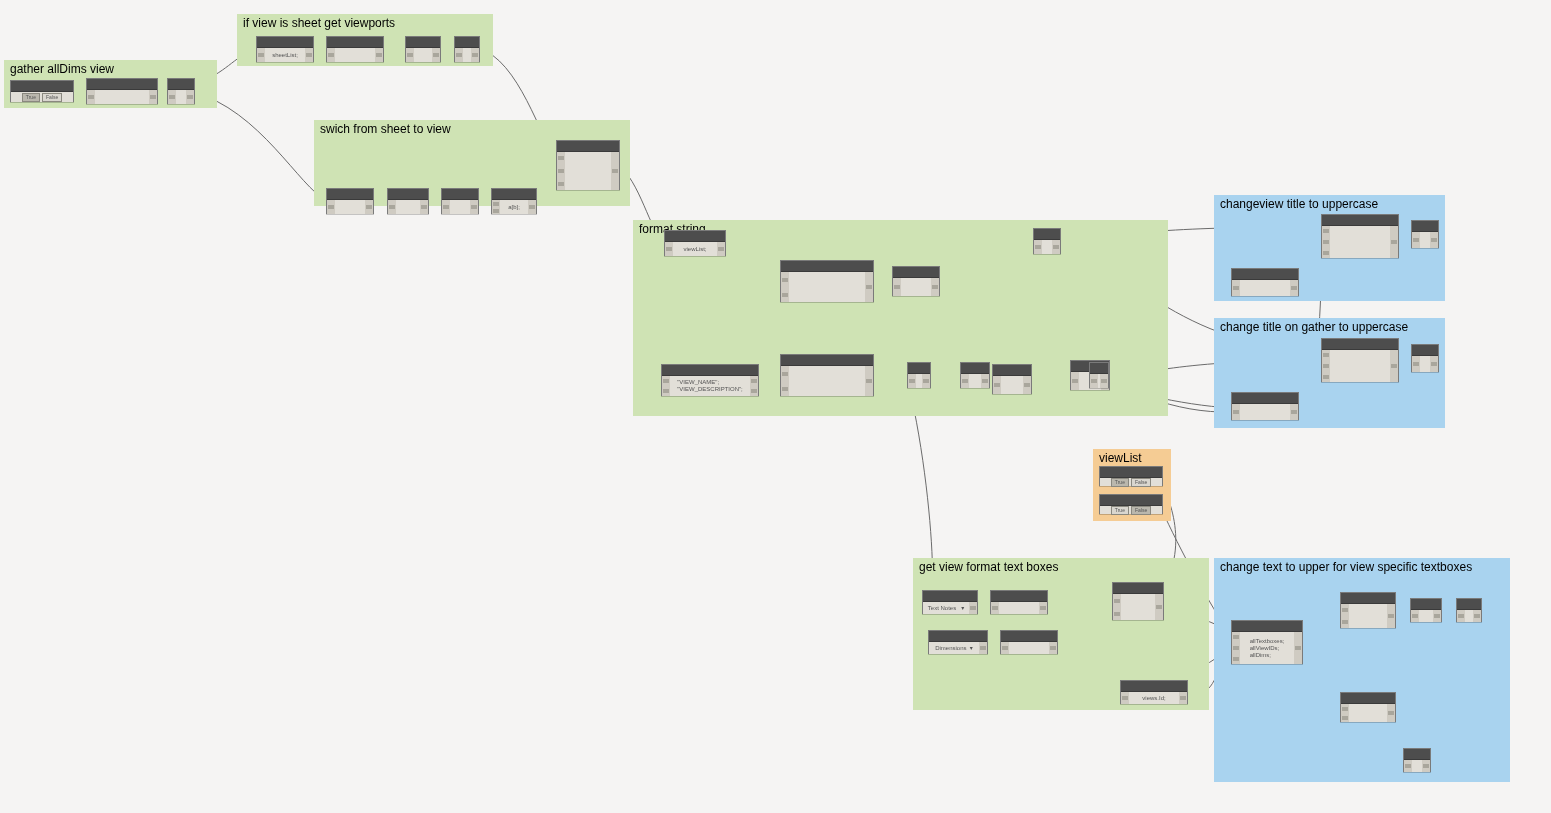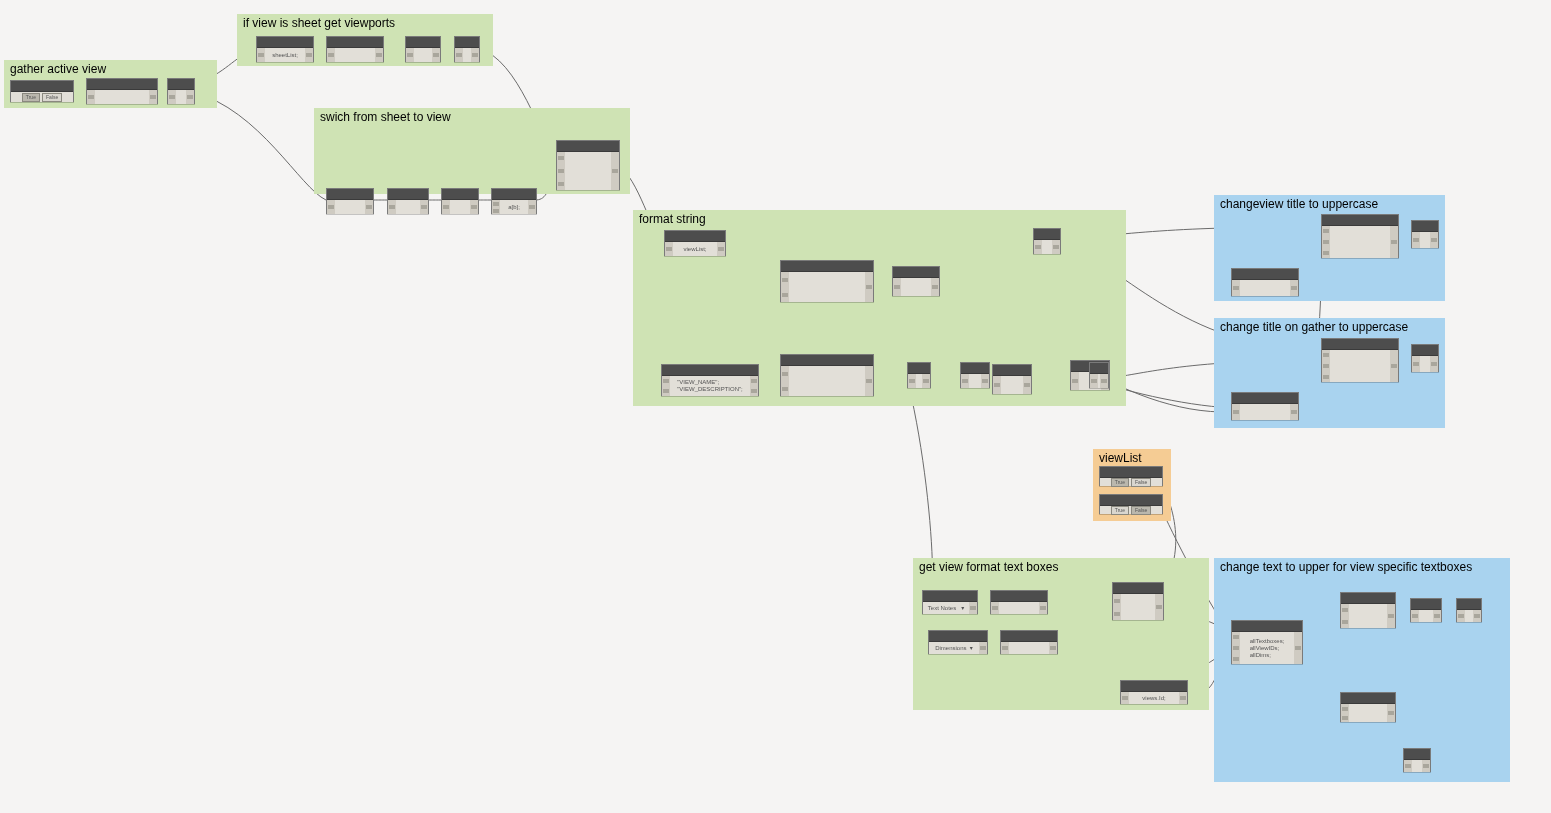--- a/index.html
+++ b/index.html
@@ -75,21 +75,21 @@
     <path d="M1440,610 C1448,610 1448,610 1456,610"></path>
     <path d="M1300,642 C1340,660 1350,700 1340,705"></path>
     <path d="M1394,707 C1430,720 1450,755 1415,758"></path>
     <path d="M1161,482 C1175,510 1190,560 1150,608 C1140,620 1135,620 1120,608"></path>
     <path d="M1161,508 C1180,550 1210,605 1231,636"></path>
     <path d="M872,292 C920,350 940,580 930,600"></path>
   </g>
 </svg>
 
 <div class="group g-green" style="left:4px;top:60px;width:213px;height:48px">
-  <div class="label">gather active view</div>
+  <div class="label">gather allDims view</div>
 </div>
 <div class="node btnpair" style="left:10px;top:80px;width:62px;height:20px">
   <div class="titlebar"></div>
   <div class="body" style="height:10px">
     <div class="center">
       <span class="btn-radio sel">True</span>
       <span class="btn-radio">False</span>
     </div>
   </div>
 </div>
@@ -165,21 +165,21 @@
         <div class="ports">
           <span></span>
         </div>
         <div class="center"></div>
         <div class="ports">
           <span></span>
         </div>
       </div>
 </div>
 
-<div class="group g-green" style="left:314px;top:108px;width:316px;height:86px">
+<div class="group g-green" style="left:314px;top:120px;width:316px;height:86px">
   <div class="label">swich from sheet to view</div>
 </div>
 <div class="node" style="left:326px;top:188px;width:46px;height:24px">
   <div class="titlebar"></div>
       <div class="body" style="height:14px">
         <div class="ports">
           <span></span>
         </div>
         <div class="center"></div>
         <div class="ports">
@@ -234,21 +234,21 @@
           <span></span>
           <span></span>
         </div>
         <div class="center"></div>
         <div class="ports">
           <span></span>
         </div>
       </div>
 </div>
 
-<div class="group g-green" style="left:633px;top:210px;width:493px;height:196px">
+<div class="group g-green" style="left:633px;top:220px;width:535px;height:196px">
   <div class="label">format string</div>
 </div>
 <div class="node" style="left:664px;top:230px;width:60px;height:24px">
   <div class="titlebar"></div>
       <div class="body" style="height:14px">
         <div class="ports">
           <span></span>
         </div>
         <div class="center">
           <span class="txt">viewList;</span>

